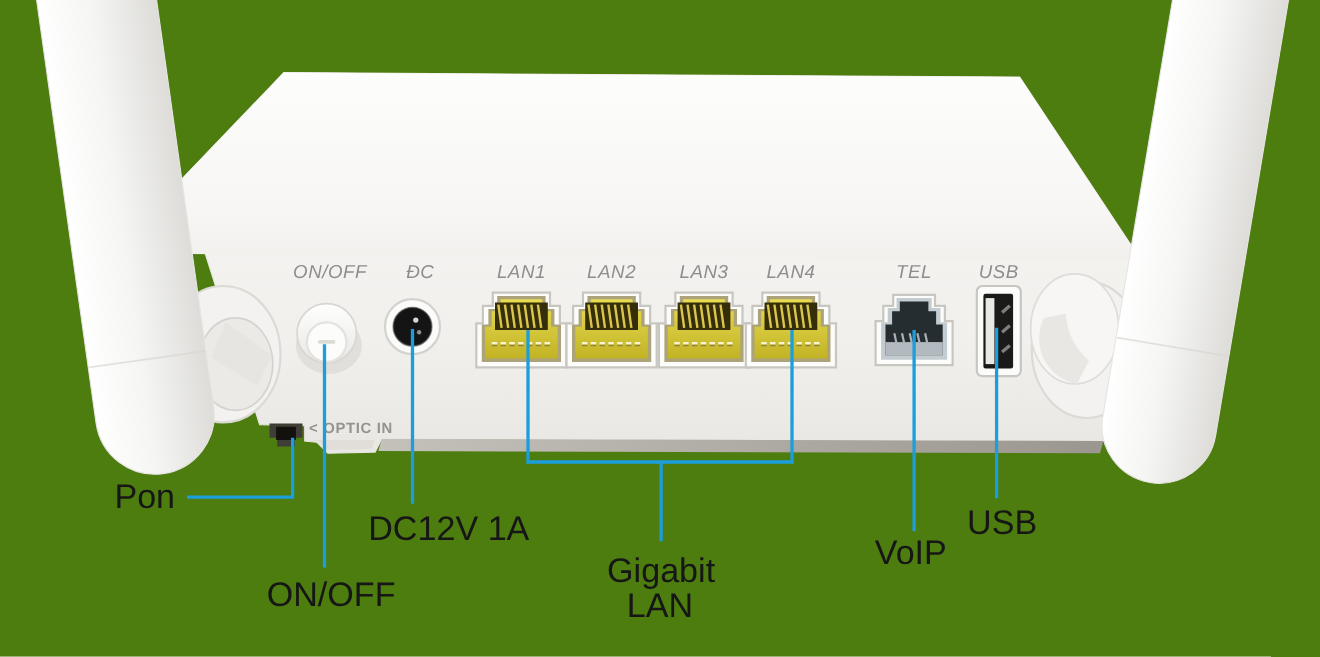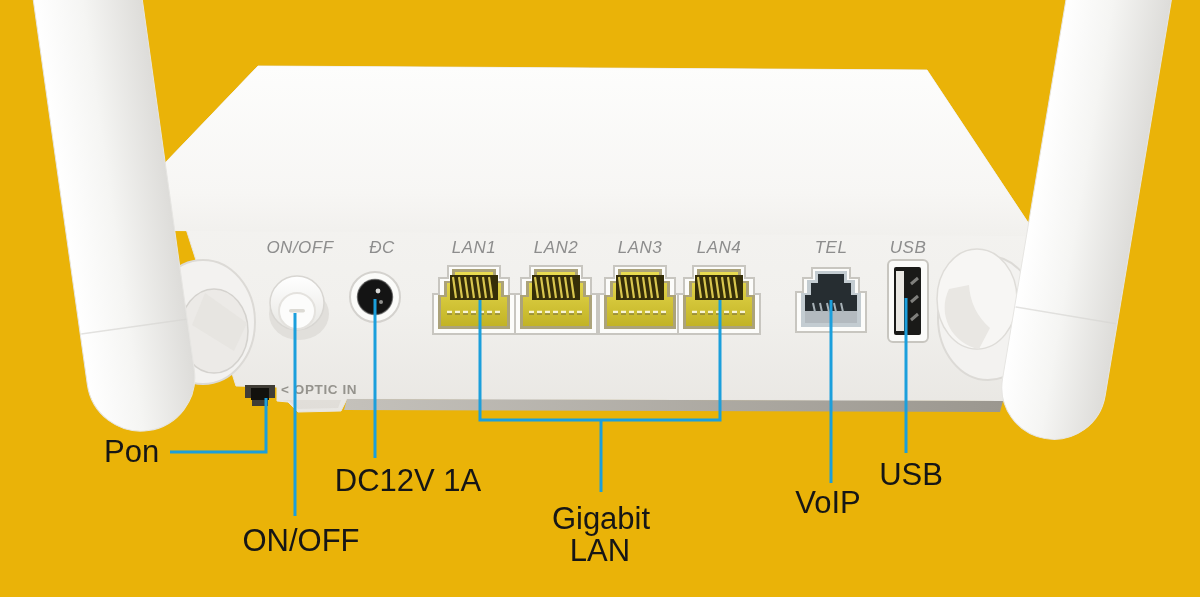--- a/index.html
+++ b/index.html
@@ -1,20 +1,20 @@
 <!DOCTYPE html>
 <html><head>
 <meta charset="utf-8">
 <style>
   html, body { margin: 0; padding: 0; background: #ffffff; }
   .stage {
     position: relative;
     width: 1200px;
     height: 597px;
-    background: #eab308;
+    background: #4d7c0f;
     overflow: hidden;
     font-family: "Liberation Sans", sans-serif;
   }
   svg { display: block; }
   .panel-label {
     font-family: "Liberation Sans", sans-serif;
     font-style: italic;
     font-size: 17px;
     fill: #8d8d8d;
     letter-spacing: 0.5px;

